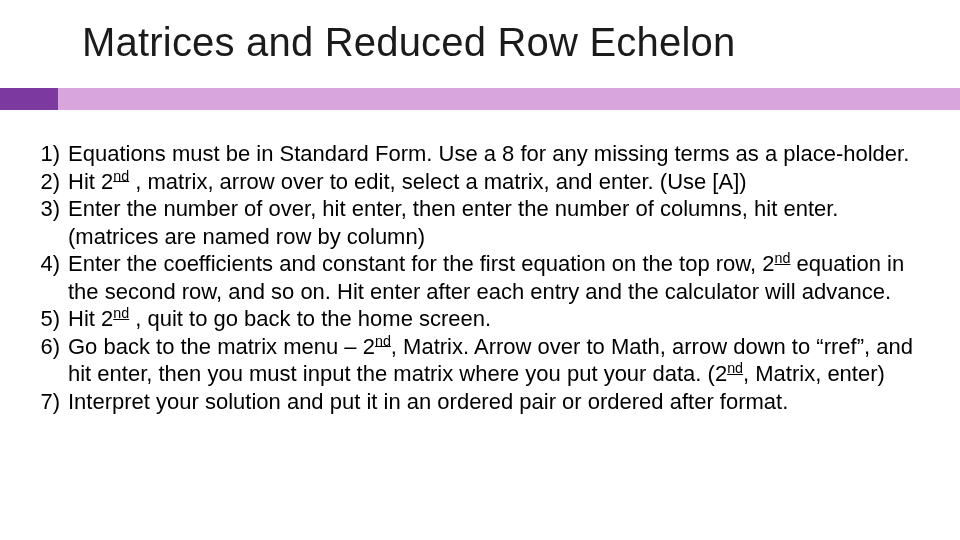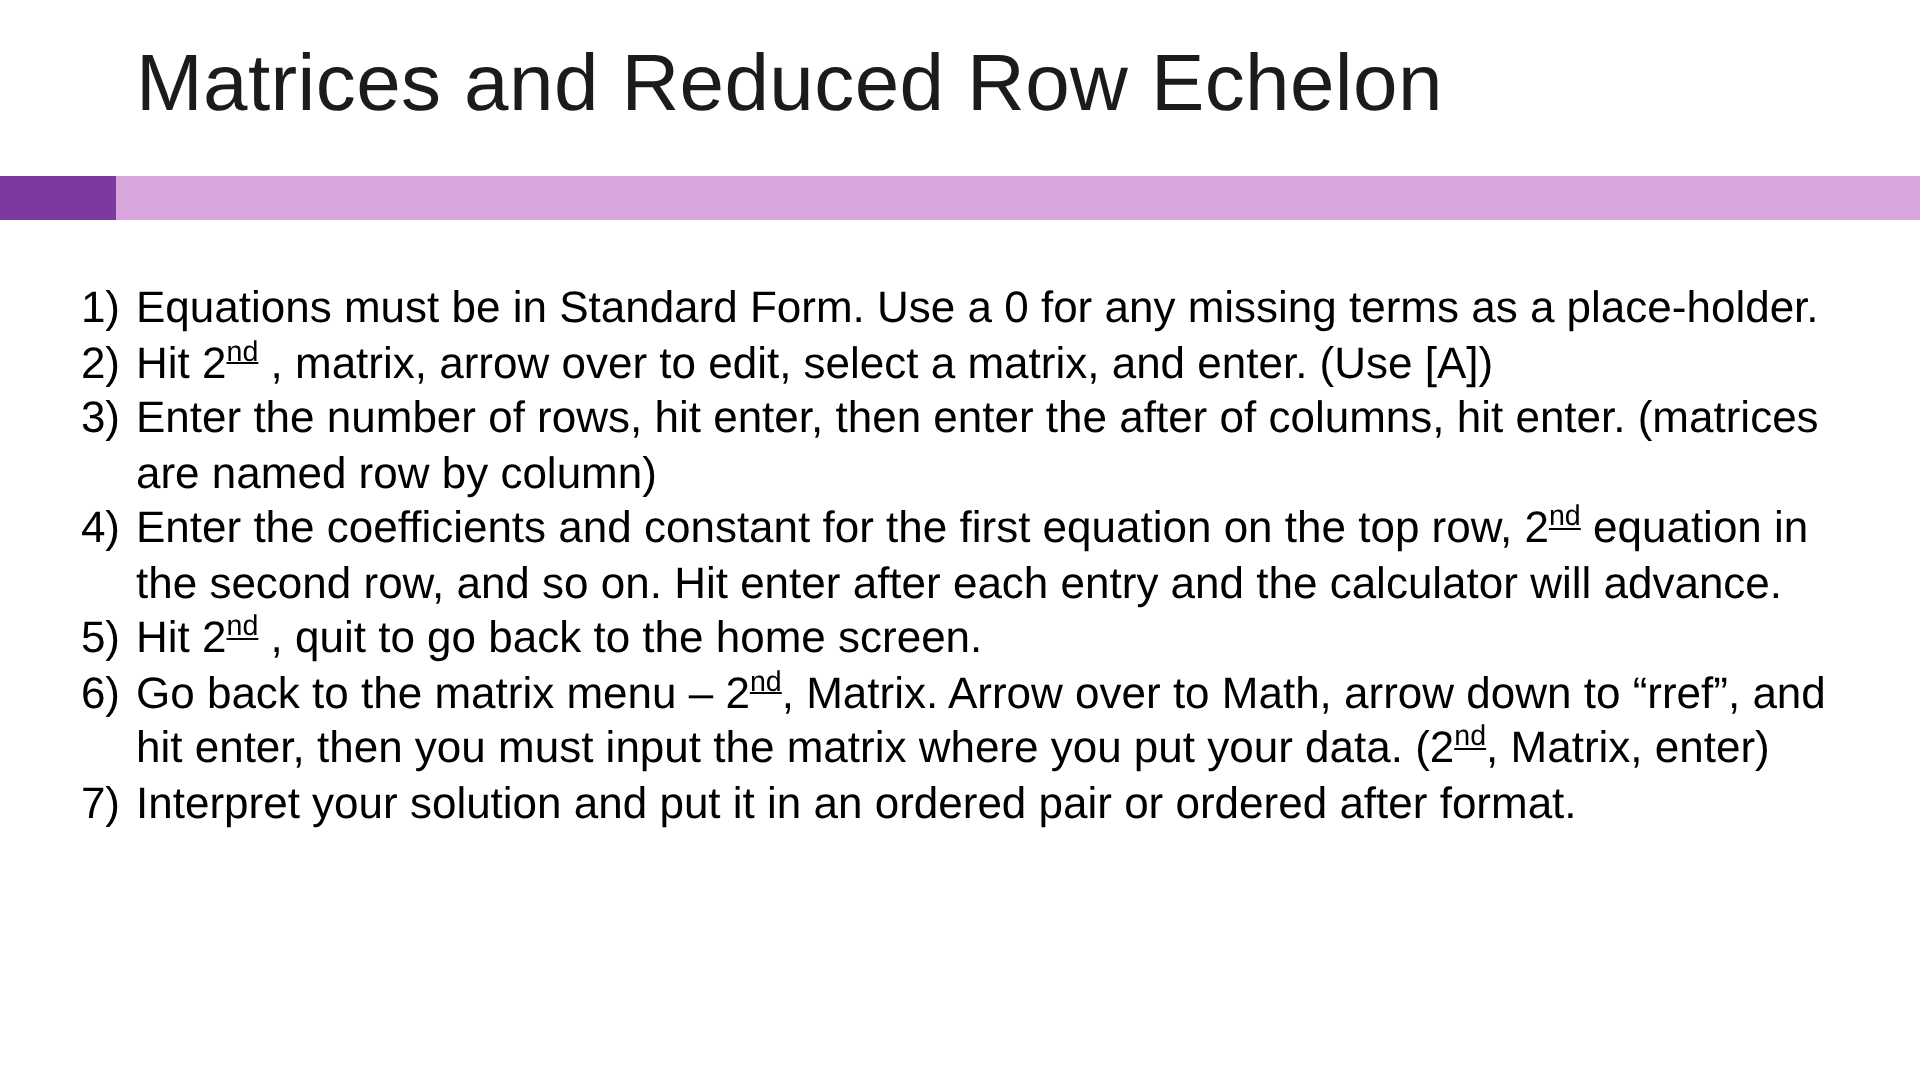--- a/index.html
+++ b/index.html
@@ -14,21 +14,21 @@
   }
   .slide {
     width: 960px;
     height: 540px;
     position: relative;
     box-sizing: border-box;
   }
   .title {
     position: absolute;
     top: 20px;
-    left: 68px;
+    left: 82px;
     font-size: 40px;
     font-weight: 400;
     color: #1b1b1b;
     letter-spacing: 0.2px;
   }
   .accent-bar {
     position: absolute;
     top: 88px;
     left: 0;
     width: 960px;
@@ -87,29 +87,29 @@
   <div class="title">Matrices and Reduced Row Echelon</div>
 
   <div class="accent-bar">
     <div class="accent-dark"></div>
     <div class="accent-light"></div>
   </div>
 
   <div class="list">
     <div class="item">
       <div class="num">1)</div>
-      <div class="txt">Equations must be in Standard Form. Use a 0 for any missing terms as a place-holder.</div>
+      <div class="txt">Equations must be in Standard Form. Use a 8 for any missing terms as a place-holder.</div>
     </div>
     <div class="item">
       <div class="num">2)</div>
       <div class="txt">Hit 2<sup>nd</sup> , matrix, arrow over to edit, select a matrix, and enter. (Use [A])</div>
     </div>
     <div class="item">
       <div class="num">3)</div>
-      <div class="txt">Enter the number of rows, hit enter, then enter the after of columns, hit enter. (matrices are named row by column)</div>
+      <div class="txt">Enter the number of over, hit enter, then enter the number of columns, hit enter. (matrices are named row by column)</div>
     </div>
     <div class="item">
       <div class="num">4)</div>
       <div class="txt">Enter the coefficients and constant for the first equation on the top row, 2<sup>nd</sup> equation in the second row, and so on. Hit enter after each entry and the calculator will advance.</div>
     </div>
     <div class="item">
       <div class="num">5)</div>
       <div class="txt">Hit 2<sup>nd</sup> , quit to go back to the home screen.</div>
     </div>
     <div class="item">

